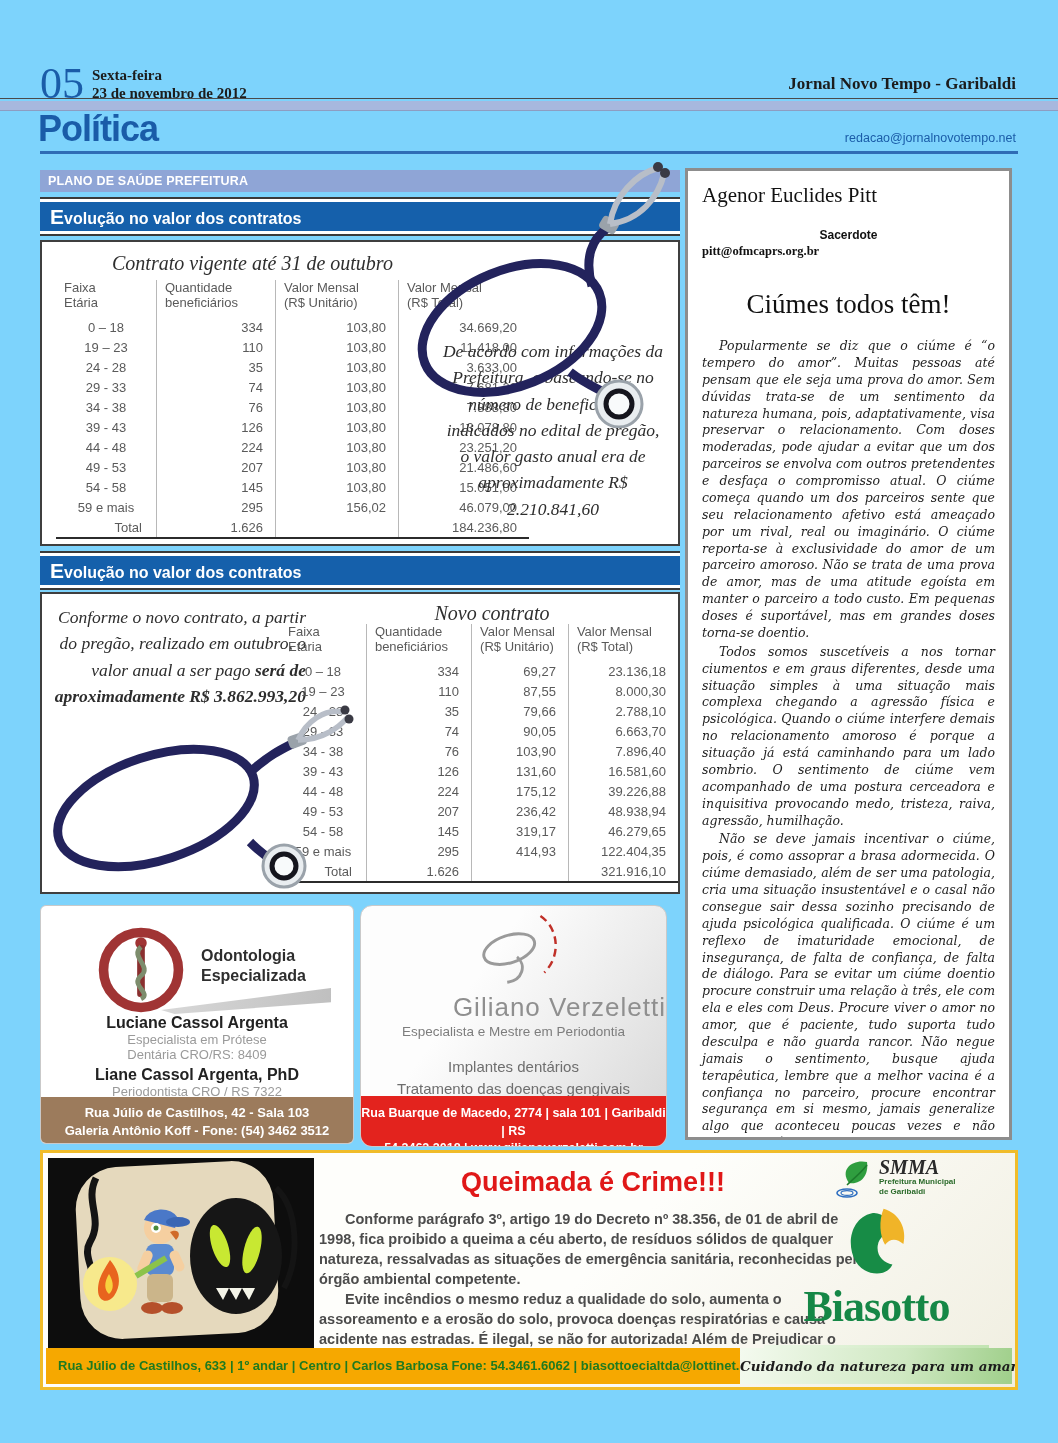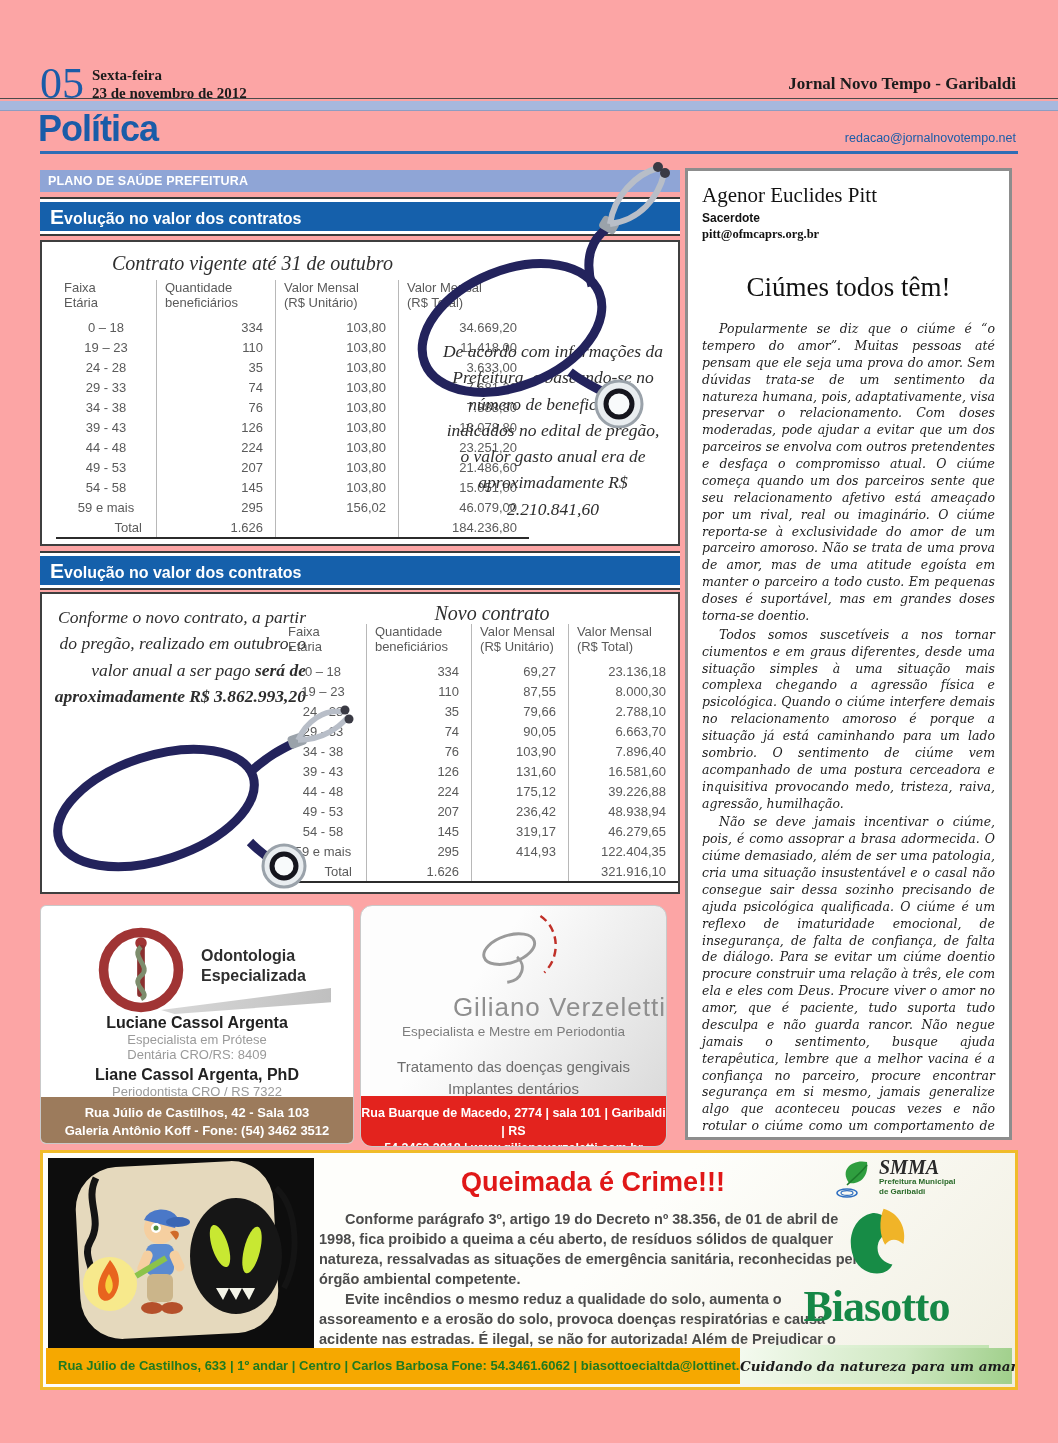--- a/index.html
+++ b/index.html
@@ -1,16 +1,16 @@
 <!DOCTYPE html>
 <html><head>
 <meta charset="utf-8">
 <style>
   html,body{margin:0;padding:0;background:#e9e9e9;}
-  #page{position:relative;width:1058px;height:1443px;background:#fca5a5;margin:0 auto;
+  #page{position:relative;width:1058px;height:1443px;background:#7dd3fc;margin:0 auto;
         font-family:"Liberation Sans",sans-serif;overflow:hidden;}
   .abs{position:absolute;}
 
   
   .pagenum{left:40px;top:58px;font:400 44px "Liberation Serif",serif;color:#1a5ca8;}
   .dateblock{left:92px;top:66px;font:bold 15px/1.2 "Liberation Serif",serif;color:#1c1c1c;}
   .masthead{right:42px;top:74px;font:bold 17px "Liberation Serif",serif;color:#1c1c1c;}
   .rule-dark-top{left:0;right:0;top:98px;height:1px;background:#4a4a4a;}
   .band-periwinkle{left:0;right:0;top:101px;height:9px;background:#a7b8de;border-bottom:1px solid #8d9dc2;}
   .section-title{left:38px;top:108px;font:bold 36px "Liberation Sans",sans-serif;color:#1a5ca8;letter-spacing:-1px;}
@@ -52,21 +52,21 @@
   .side-note{right:14px;top:96px;width:222px;text-align:center;
              font:italic 17.5px/1.5 "Liberation Serif",serif;color:#2d2d2d;}
   .intro-note{left:12px;top:10px;width:252px;text-align:right;
               font:italic 17.5px/1.5 "Liberation Serif",serif;color:#2d2d2d;}
   .intro-note b{font-weight:bold;}
 
   
   .author-box{left:685px;top:168px;width:327px;height:972px;border:3px solid #8d8d8d;
               box-sizing:border-box;background:#fff;padding:12px 14px;overflow:hidden;}
   .author-name{font:21px "Liberation Serif",serif;color:#111;}
-  .author-role{font:bold 12px "Liberation Sans",sans-serif;color:#111;margin-top:3px;}
+  .author-role{font:bold 12px "Liberation Sans",sans-serif;color:#111;margin-top:20px;text-align:center;}
   .author-email{font:bold 12.5px "Liberation Serif",serif;color:#111;margin-top:2px;}
   .article-title{font:27px "Liberation Serif",serif;color:#111;text-align:center;margin:30px 0 18px 0;}
   .article p{font:italic 12.5px/1.35 "DejaVu Serif",serif;color:#1e1e1e;text-align:justify;
              text-indent:17px;margin:0 0 2px 0;}
 
   
   .steth1{left:412px;top:156px;width:268px;height:272px;z-index:6;}
   .steth2{left:44px;top:692px;width:312px;height:198px;z-index:6;}
 
   
@@ -392,22 +392,22 @@
 
   <div class="abs ad-verz">
     <svg class="abs vz-logo" viewBox="0 0 120 84">
       <ellipse cx="52" cy="38" rx="27" ry="14" fill="none" stroke="#9a9a9a" stroke-width="3" transform="rotate(-18 52 38)"></ellipse>
       <path d="M60,46 C 70,54 66,70 50,72" fill="none" stroke="#9a9a9a" stroke-width="3"></path>
       <path d="M84,4 C 102,16 106,44 88,62" fill="none" stroke="#c03028" stroke-width="2.5" stroke-dasharray="8 5"></path>
     </svg>
     <div class="abs vz-name">Giliano Verzeletti</div>
     <div class="abs vz-sub">Especialista e Mestre em Periodontia</div>
     <div class="abs vz-serv">
+      <div>Implantes dentários</div>
       <div>Tratamento das doenças gengivais</div>
-      <div>Implantes dentários</div>
     </div>
     <div class="abs vz-bar">
       <div>Rua Buarque de Macedo, 2774 | sala 101 | Garibaldi | RS</div>
       <div>54 3462 2018 | www.gilianoverzeletti.com.br</div>
     </div>
   </div>
 
   <div class="abs ad-queimada">
     <svg class="abs cartoon" viewBox="0 0 266 192">
       <rect width="266" height="192" fill="#0d0d0d"></rect>

